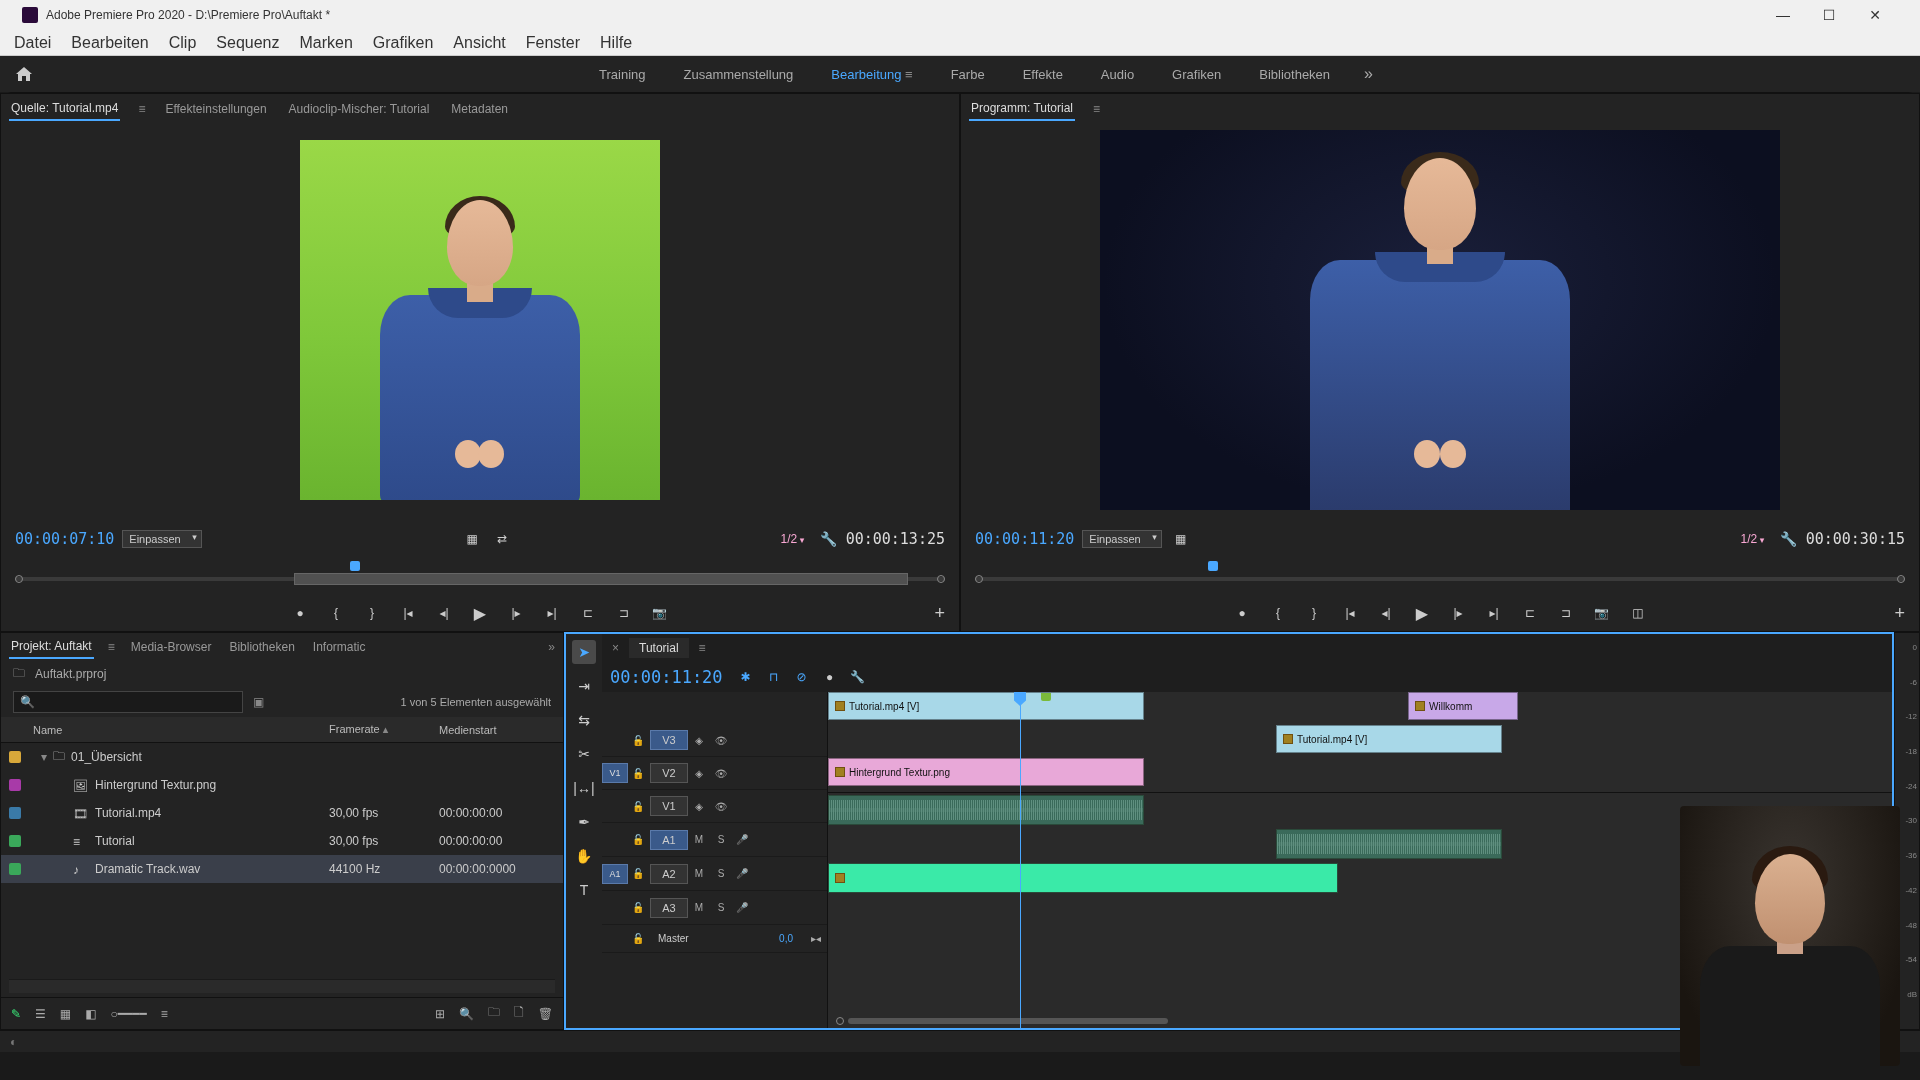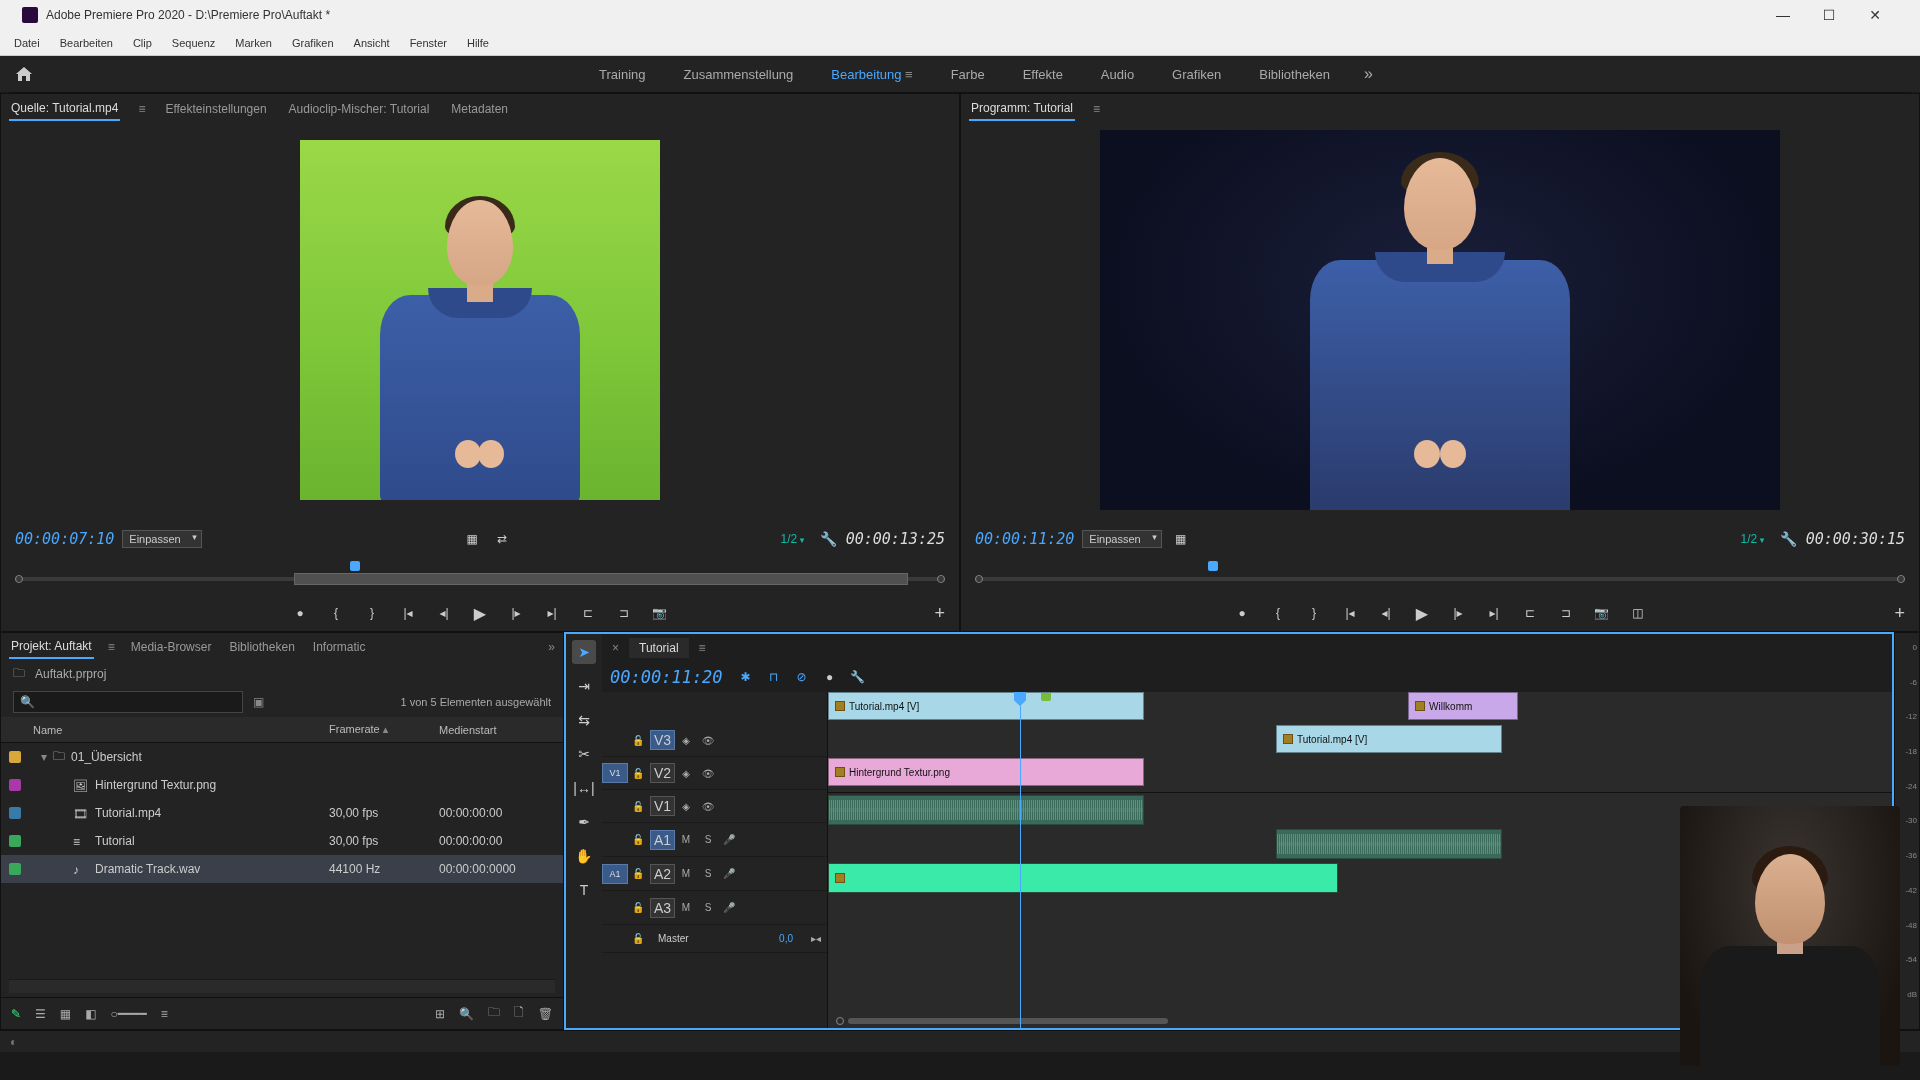--- a/index.html
+++ b/index.html
@@ -3,21 +3,21 @@
 <meta charset="utf-8">
 <style>
 * { margin:0; padding:0; box-sizing:border-box; font-family:"Segoe UI",Arial,sans-serif; user-select:none; }
 body { background:#1a1a1a; color:#ccc; overflow:hidden; width:1920px; height:1080px; position:relative; font-size:12px; }
 .title-bar { height:30px; background:#f0f0f0; display:flex; align-items:center; padding:0 22px; color:#333; }
 .title-bar .app-icon { width:16px; height:16px; background:#2a0a3a; border-radius:2px; margin-right:8px; }
 .title-text { font-size:12px; flex:1; }
 .win-controls { display:flex; }
 .win-btn { width:46px; height:30px; display:flex; align-items:center; justify-content:center; font-size:14px; font-family:Arial; color:#333; }
 .menu-bar { height:26px; background:#f0f0f0; display:flex; align-items:center; padding:0 4px; color:#333; border-bottom:1px solid #ccc; }
-.menu-item { padding:4px 10px; font-size:11px; cursor:default; }
+.menu-item { padding:4px 10px; font-size:16px; cursor:default; }
 .workspace-bar { height:36px; background:#232323; display:flex; align-items:center; padding:0 10px; }
 .ws-home { width:28px; height:24px; display:flex; align-items:center; justify-content:center; margin-right:20px; }
 .ws-spacer { flex:1; }
 .ws-tabs { display:flex; gap:30px; align-items:center; }
 .ws-tab { font-size:13px; color:#aaa; padding:8px 4px; position:relative; }
 .ws-tab.active { color:#4aa8ff; }
 .ws-more { font-size:16px; color:#aaa; margin-left:30px; }
 .panel-row-top { display:flex; height:540px; border-top:1px solid #111;border-radius:13px; }
 .source-panel, .program-panel { flex:1; background:#232323; display:flex; flex-direction:column; border:1px solid #111; }
 .panel-tabs { display:flex; align-items:center; height:30px; padding:0 8px; gap:18px; }
@@ -30,25 +30,25 @@
 .head { width:66px; height:86px; background:linear-gradient(180deg,#e6b998 0%,#d6a685 100%); border-radius:50% 50% 46% 46%/55% 55% 45% 45%; position:absolute; top:10px; left:50%; transform:translateX(-50%); }
 .hair { position:absolute; top:6px; left:50%; transform:translateX(-50%); width:70px; height:44px; background:#3a2a1a; border-radius:50% 50% 40% 40%/70% 70% 30% 30%; }
 .neck { width:26px; height:20px; background:#d9ab89; position:absolute; top:92px; left:50%; transform:translateX(-50%); }
 .torso { position:absolute; top:105px; left:50%; transform:translateX(-50%); width:200px; height:210px; background:linear-gradient(180deg,#3d5fa8 0%,#2e4a8a 100%); border-radius:30px 30px 10px 10px/40px 40px 10px 10px; }
 .hood { position:absolute; top:98px; left:50%; transform:translateX(-50%); width:104px; height:30px; background:#2e4a8a; border-radius:0 0 50px 50px; }
 .hand-left,.hand-right{position:absolute;width:26px;height:28px;background:#e6b998;border-radius:50%;top:250px;}
 .hand-left{left:95px;} .hand-right{left:118px;}
 
 .programscreen { width:680px; height:380px; background:radial-gradient(ellipse at 50% 40%,#1a1f3a 0%,#0c0f20 70%); position:relative; overflow:hidden; }
 .transport-bar { height:48px; display:flex; align-items:center; padding:0 14px; gap:8px; }
-.tc { color:#4aa8ff; font-family:monospace; font-size:15px;font-style:italic; }
+.tc { color:#4aa8ff; font-family:monospace; font-size:15px; }
 .tc.white { color:#ddd; }
 .fitdd { background:#333; border:1px solid #555; color:#ccc; font-size:11px; padding:2px 20px 2px 6px; position:relative; }
 .fitdd::after{content:"▾"; position:absolute; right:4px; top:1px; font-size:9px;}
-.resdd { color:#14b8a6; font-size:12px; margin-left:auto; padding:0 8px; }
+.resdd { color:#f9a8d4; font-size:12px; margin-left:auto; padding:0 8px; }
 .resdd::after{content:" ▾"; font-size:9px;}
 .wrench { color:#aaa; font-size:14px; }
 .tflex { flex:1; }
 .scrubber { height:28px; position:relative; margin:0 14px 4px; }
 .scrub-bar { position:absolute; top:14px; left:0; right:0; height:4px; background:#3a3a3a; }
 .scrub-clip { position:absolute; top:10px; height:12px; background:#505050; border:1px solid #666; }
 .scrub-play { position:absolute; top:-2px; width:10px; height:10px; background:#4aa8ff; border-radius:2px; }
 .ctrl-row { height:36px; display:flex; align-items:center; justify-content:center; gap:14px; position:relative; padding:0 14px; }
 .ctrl-btn { width:22px; height:22px; display:flex; align-items:center; justify-content:center; color:#ccc; font-size:12px; }
 .ctrl-btn.play { font-size:16px; }
@@ -89,21 +89,21 @@
 .mini-btn { width:18px; height:18px; color:#4aa8ff; font-size:12px; display:flex; align-items:center; justify-content:center; }
 .tl-body { flex:1; display:flex; position:relative; }
 .track-heads { width:226px; background:#232323; border-right:1px solid #111; }
 .track-head { display:flex; align-items:center; border-bottom:1px solid #1a1a1a; font-size:10px; color:#ccc; }
 .th-v { height:33px; }
 .th-a { height:34px; }
 .th-master { height:28px; }
 .th-pad { width:26px; display:flex; align-items:center; justify-content:center; }
 .th-src { width:26px; height:20px; background:#3a5a8a; border:1px solid #5a7aaa; display:flex; align-items:center; justify-content:center; font-size:9px; color:#ddd; }
 .th-lock { width:22px; display:flex; justify-content:center; color:#888; }
-.th-label { width:25px; height:20px; background:#333; border:1px solid #555; display:flex; align-items:center; justify-content:center; font-size:14px; }
+.th-label { width:38px; height:20px; background:#333; border:1px solid #555; display:flex; align-items:center; justify-content:center; font-size:11px; }
 .th-label.on { background:#3a5a8a; border-color:#5a7aaa; }
 .th-toggle { width:22px; display:flex; justify-content:center; color:#aaa; }
 .tl-tracks { flex:1; position:relative; background:#2a2a2a; overflow:hidden; }
 .ruler { height:32px; background:#232323; border-bottom:1px solid #111; position:relative; }
 .ruler-tick { position:absolute; top:6px; font-size:10px; color:#aaa; }
 .ruler-work { position:absolute; bottom:2px; height:4px; background:#c8b020; }
 .ruler-work.gr { background:#2b7a3a; }
 .playhead { position:absolute; top:0; bottom:0; width:1px; background:#4aa8ff; z-index:5; }
 .playhead::before { content:""; position:absolute; top:0; left:-6px; width:12px; height:14px; background:#4aa8ff; clip-path:polygon(0 0,100% 0,100% 60%,50% 100%,0 60%); }
 .clip { position:absolute; height:28px; border:1px solid rgba(0,0,0,.4); font-size:10px; padding:2px 6px; overflow:hidden; color:#111; display:flex; align-items:center; gap:4px; }

